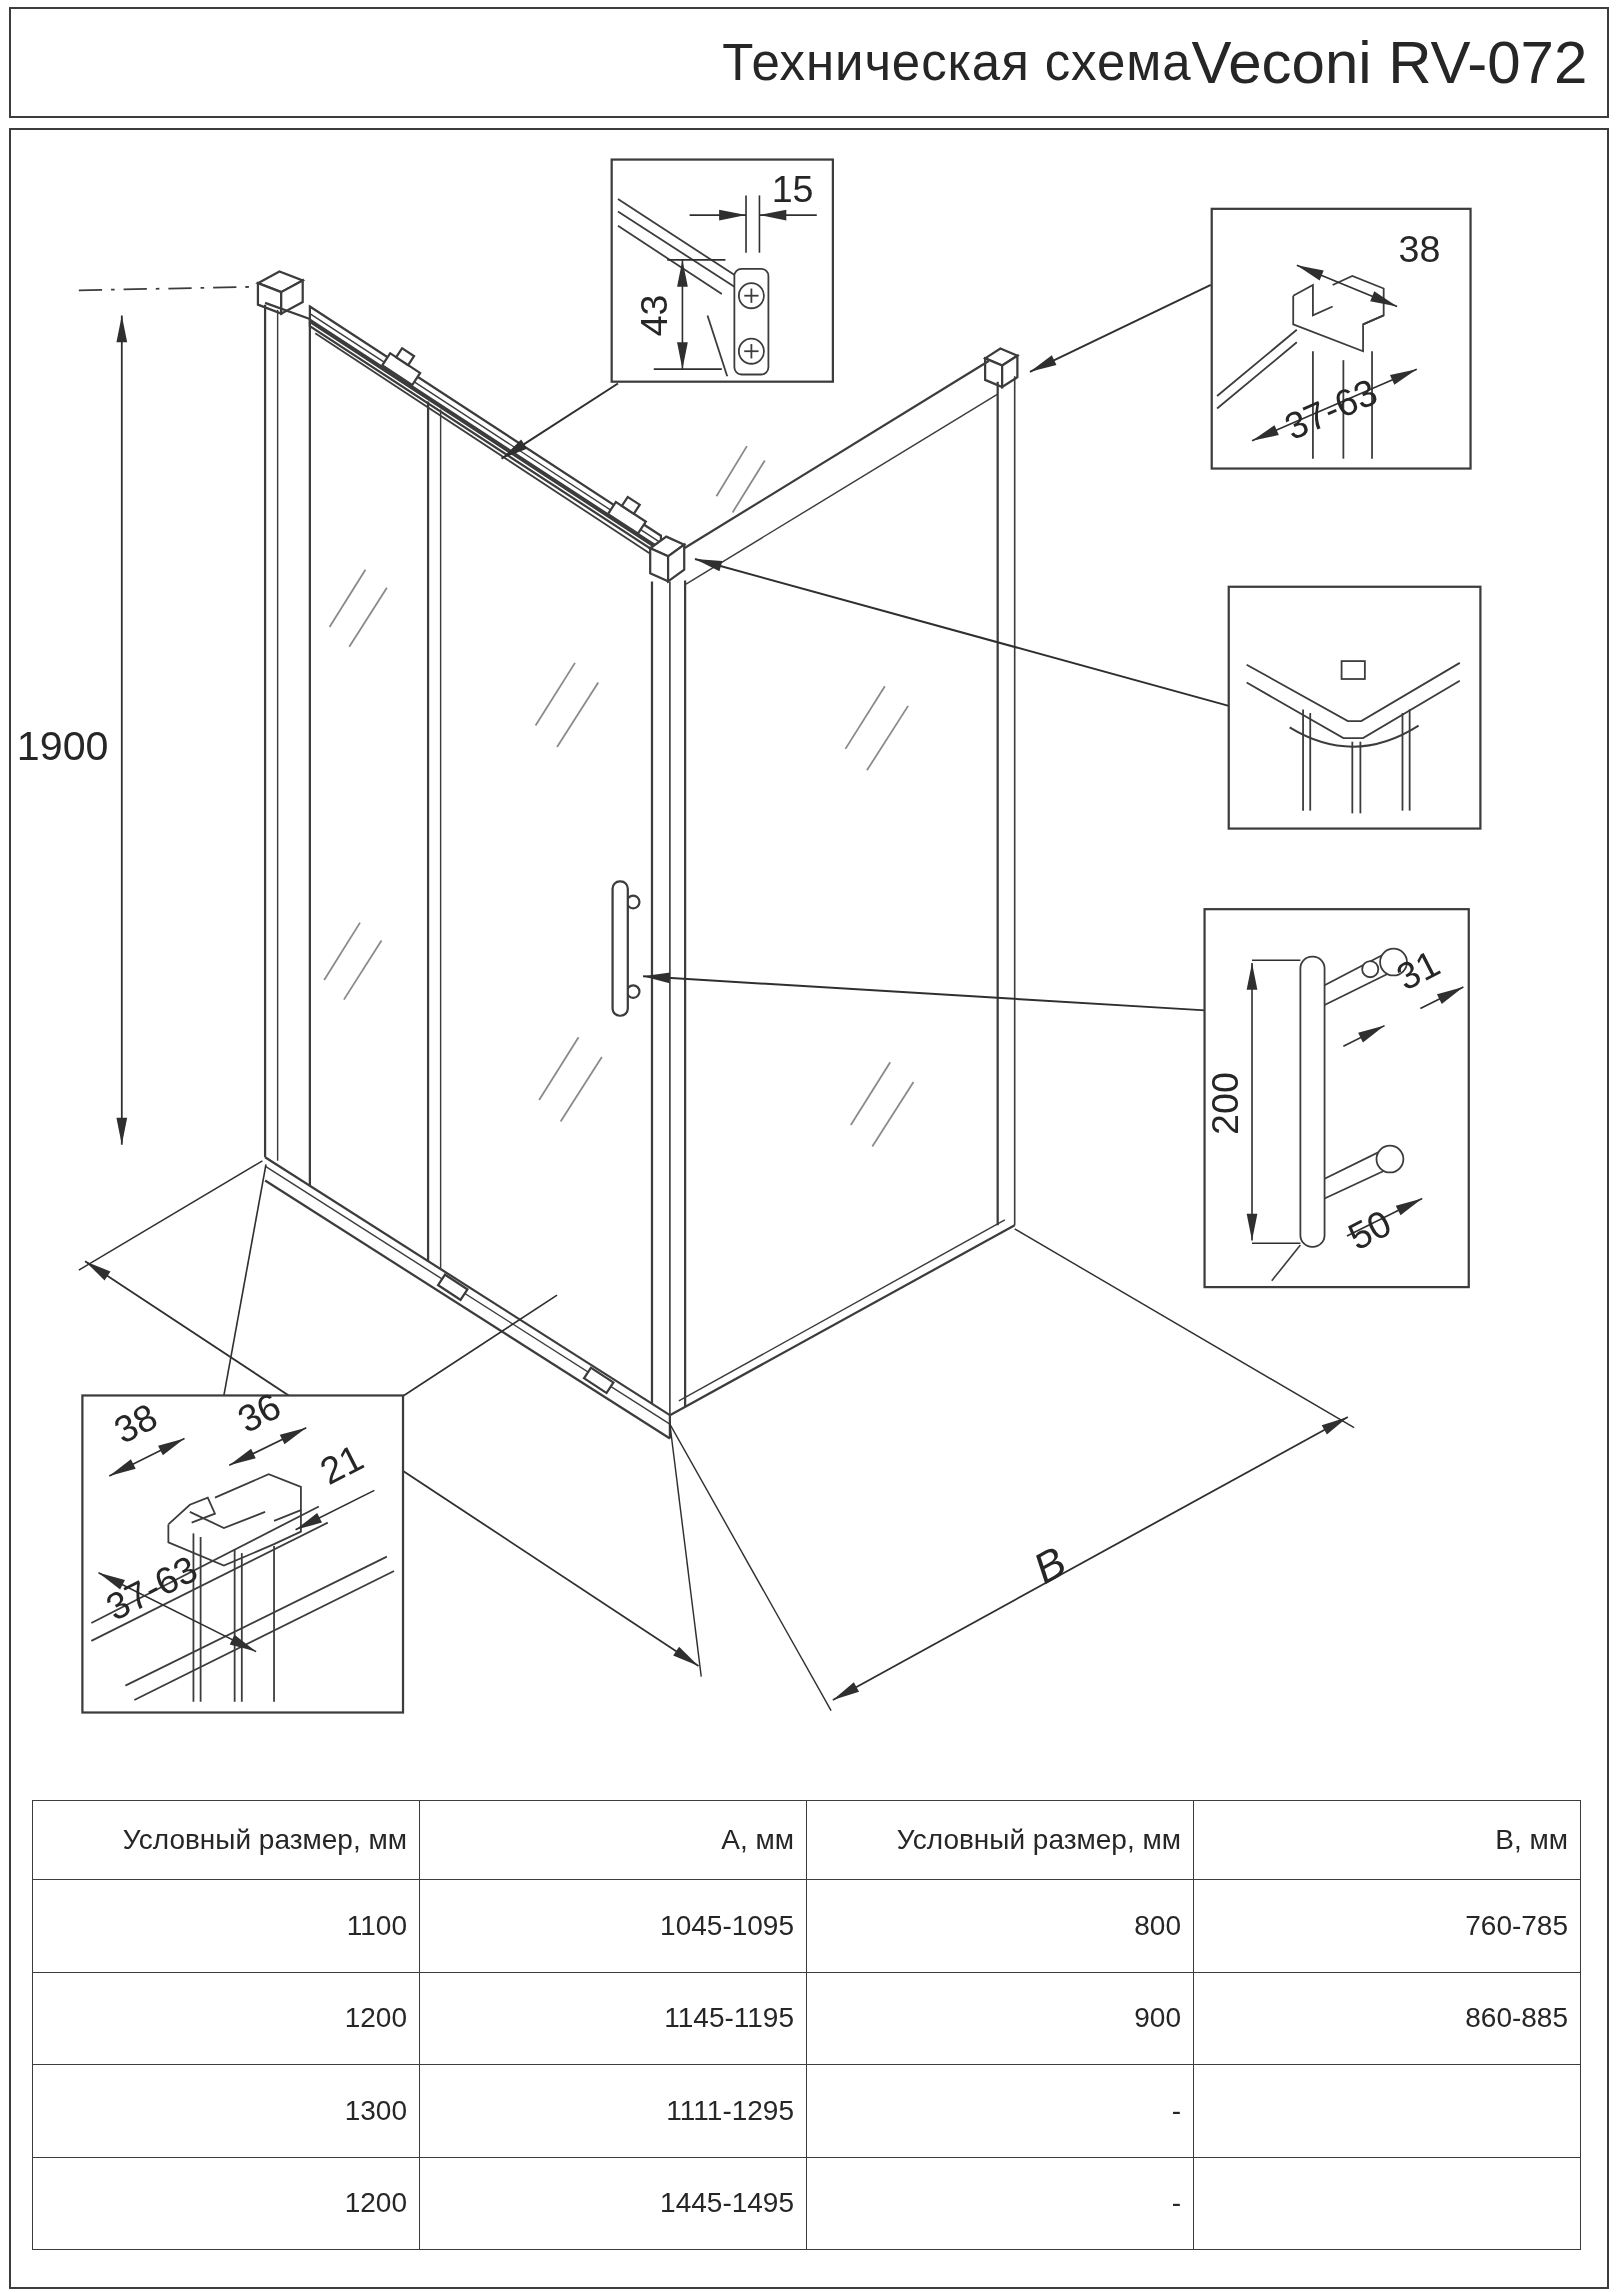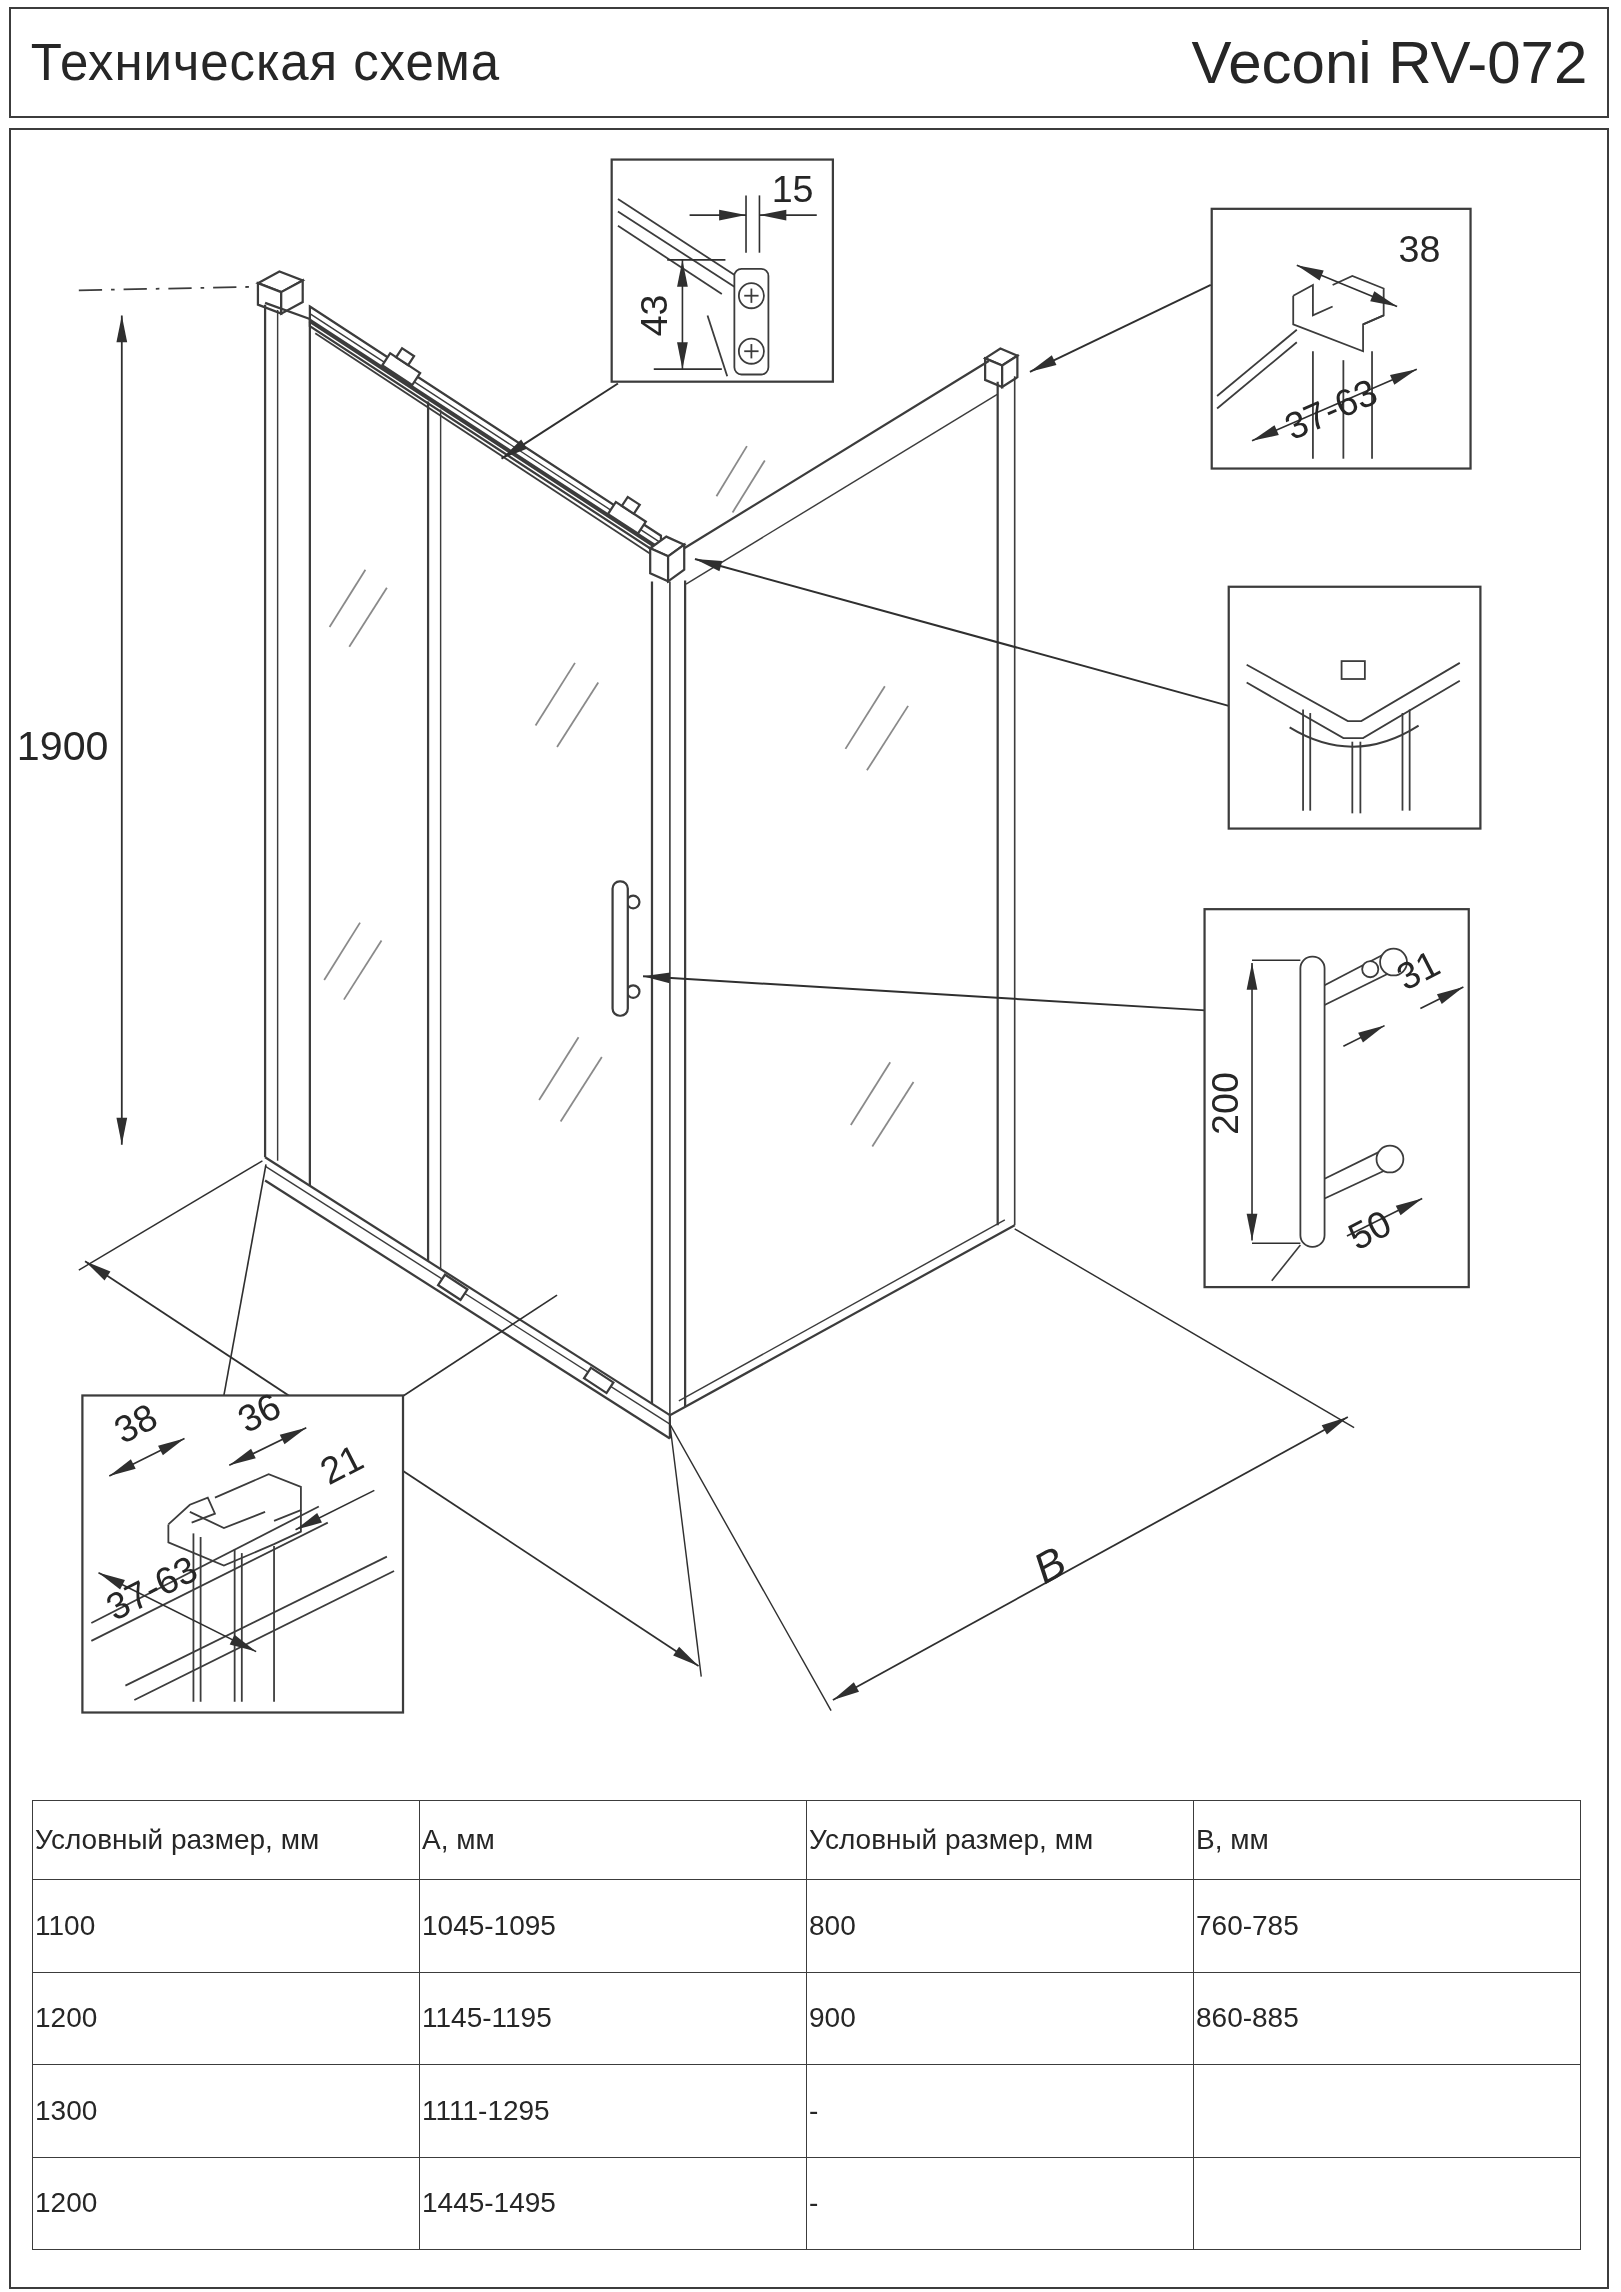--- a/index.html
+++ b/index.html
@@ -3,36 +3,36 @@
 <meta charset="utf-8">
 <style>
   html,body{margin:0;padding:0;background:#fff;}
   .page{
     position:relative;width:1621px;height:2293px;background:#fff;
     font-family:"Liberation Sans", sans-serif;color:#2b2b2b;overflow:hidden;
   }
   .header-box{
     position:absolute;left:9px;top:7.2px;width:1600px;height:111px;
     border:2.7px solid #3c3c3c;background:#fff;display:flex;align-items:center;
-    justify-content:space-between;padding:0 19.7px;box-sizing:border-box;
+    justify-content:flex-end;padding:0 19.7px;box-sizing:border-box;
   }
   .header-box .title{font-size:51px;letter-spacing:0.9px;color:#262626;}
   .header-box .model{font-size:60px;color:#262626;}
   .content-box{
     position:absolute;left:9px;top:128px;width:1600px;height:2161px;
     border:2.7px solid #3c3c3c;background:#fff;box-sizing:border-box;
   }
   svg.draw{position:absolute;left:0;top:0;width:1621px;height:2293px;}
   .spec-table{
     position:absolute;left:32px;top:1800px;width:1549px;height:450px;
     border-collapse:collapse;table-layout:fixed;
   }
   .spec-table th,.spec-table td{
-    border:1.8px solid #3c3c3c;text-align:left;vertical-align:middle;
-    font-size:28px;font-weight:normal;color:#262626;padding:2px;
+    border:1.8px solid #3c3c3c;text-align:right;vertical-align:middle;
+    font-size:28px;font-weight:normal;color:#262626;padding:12px;
   }
   .spec-table thead tr{height:79px;}
   .spec-table tbody tr{height:62px;}
   
   text{font-family:"Liberation Sans", sans-serif;fill:#262626;}
   .dim{font-size:42px;}
   .dim-big{font-size:46px;}
   .axis{font-size:48px;font-style:italic;}
 </style>
 </head>

